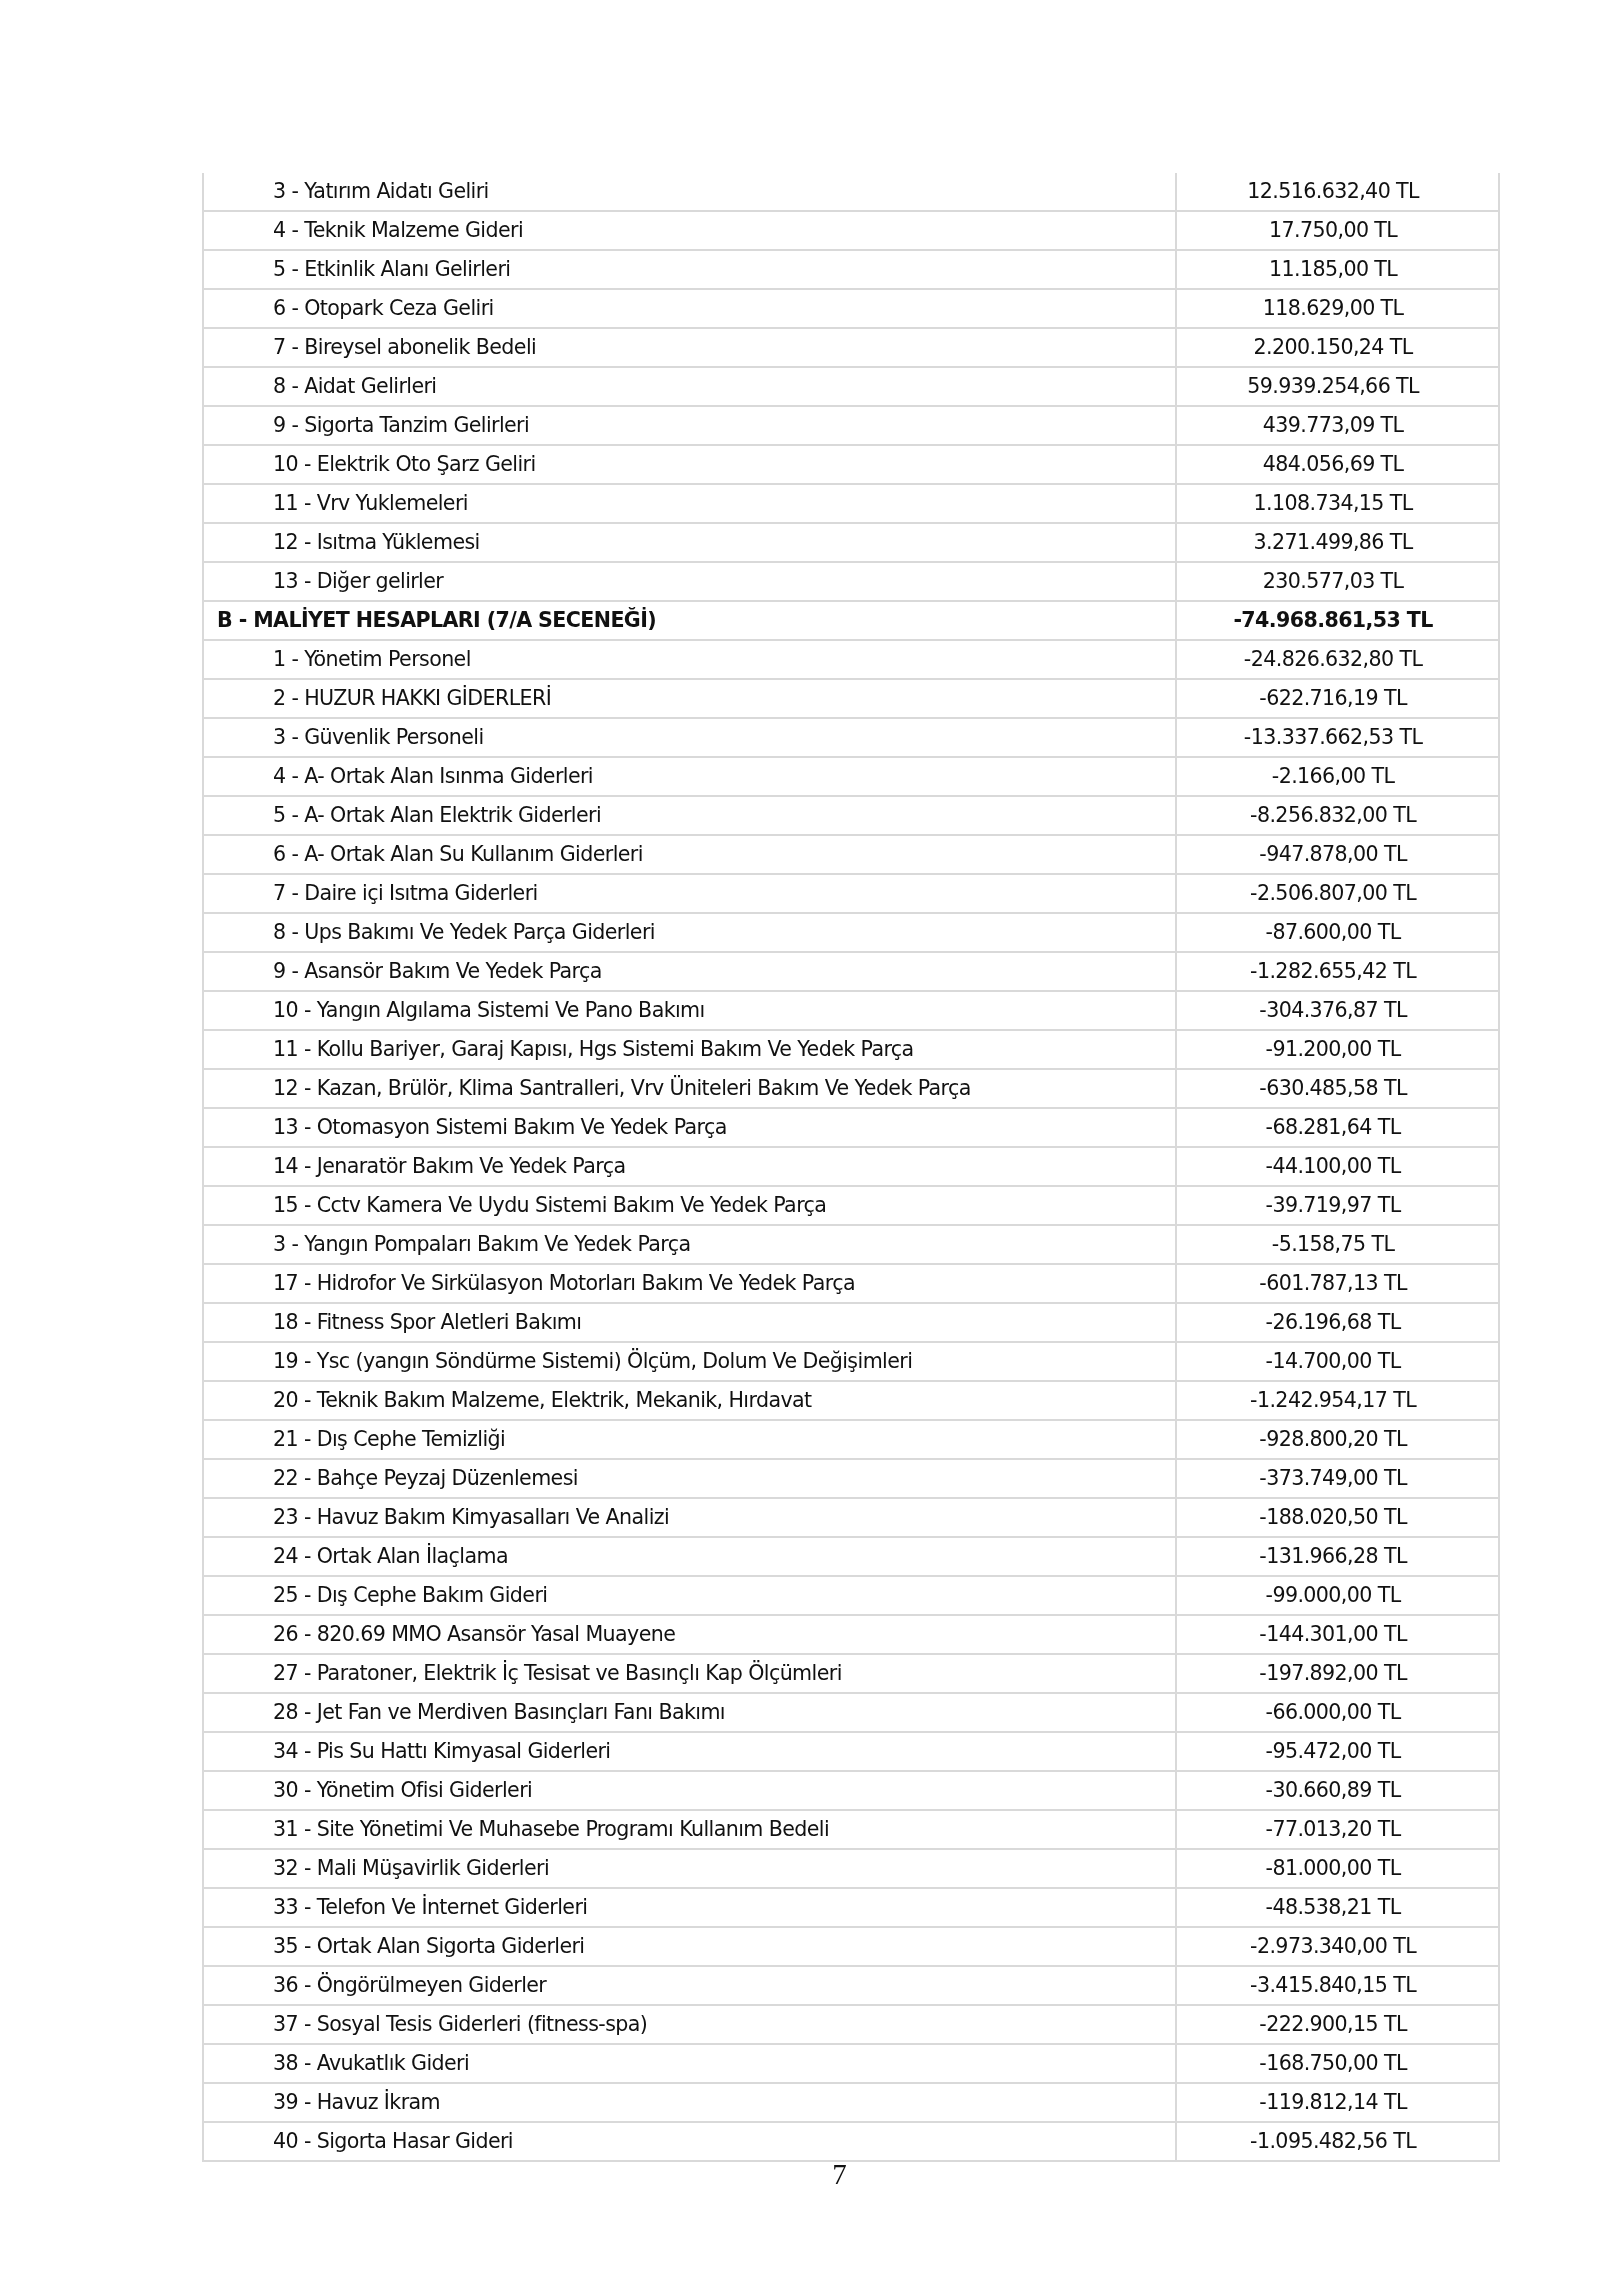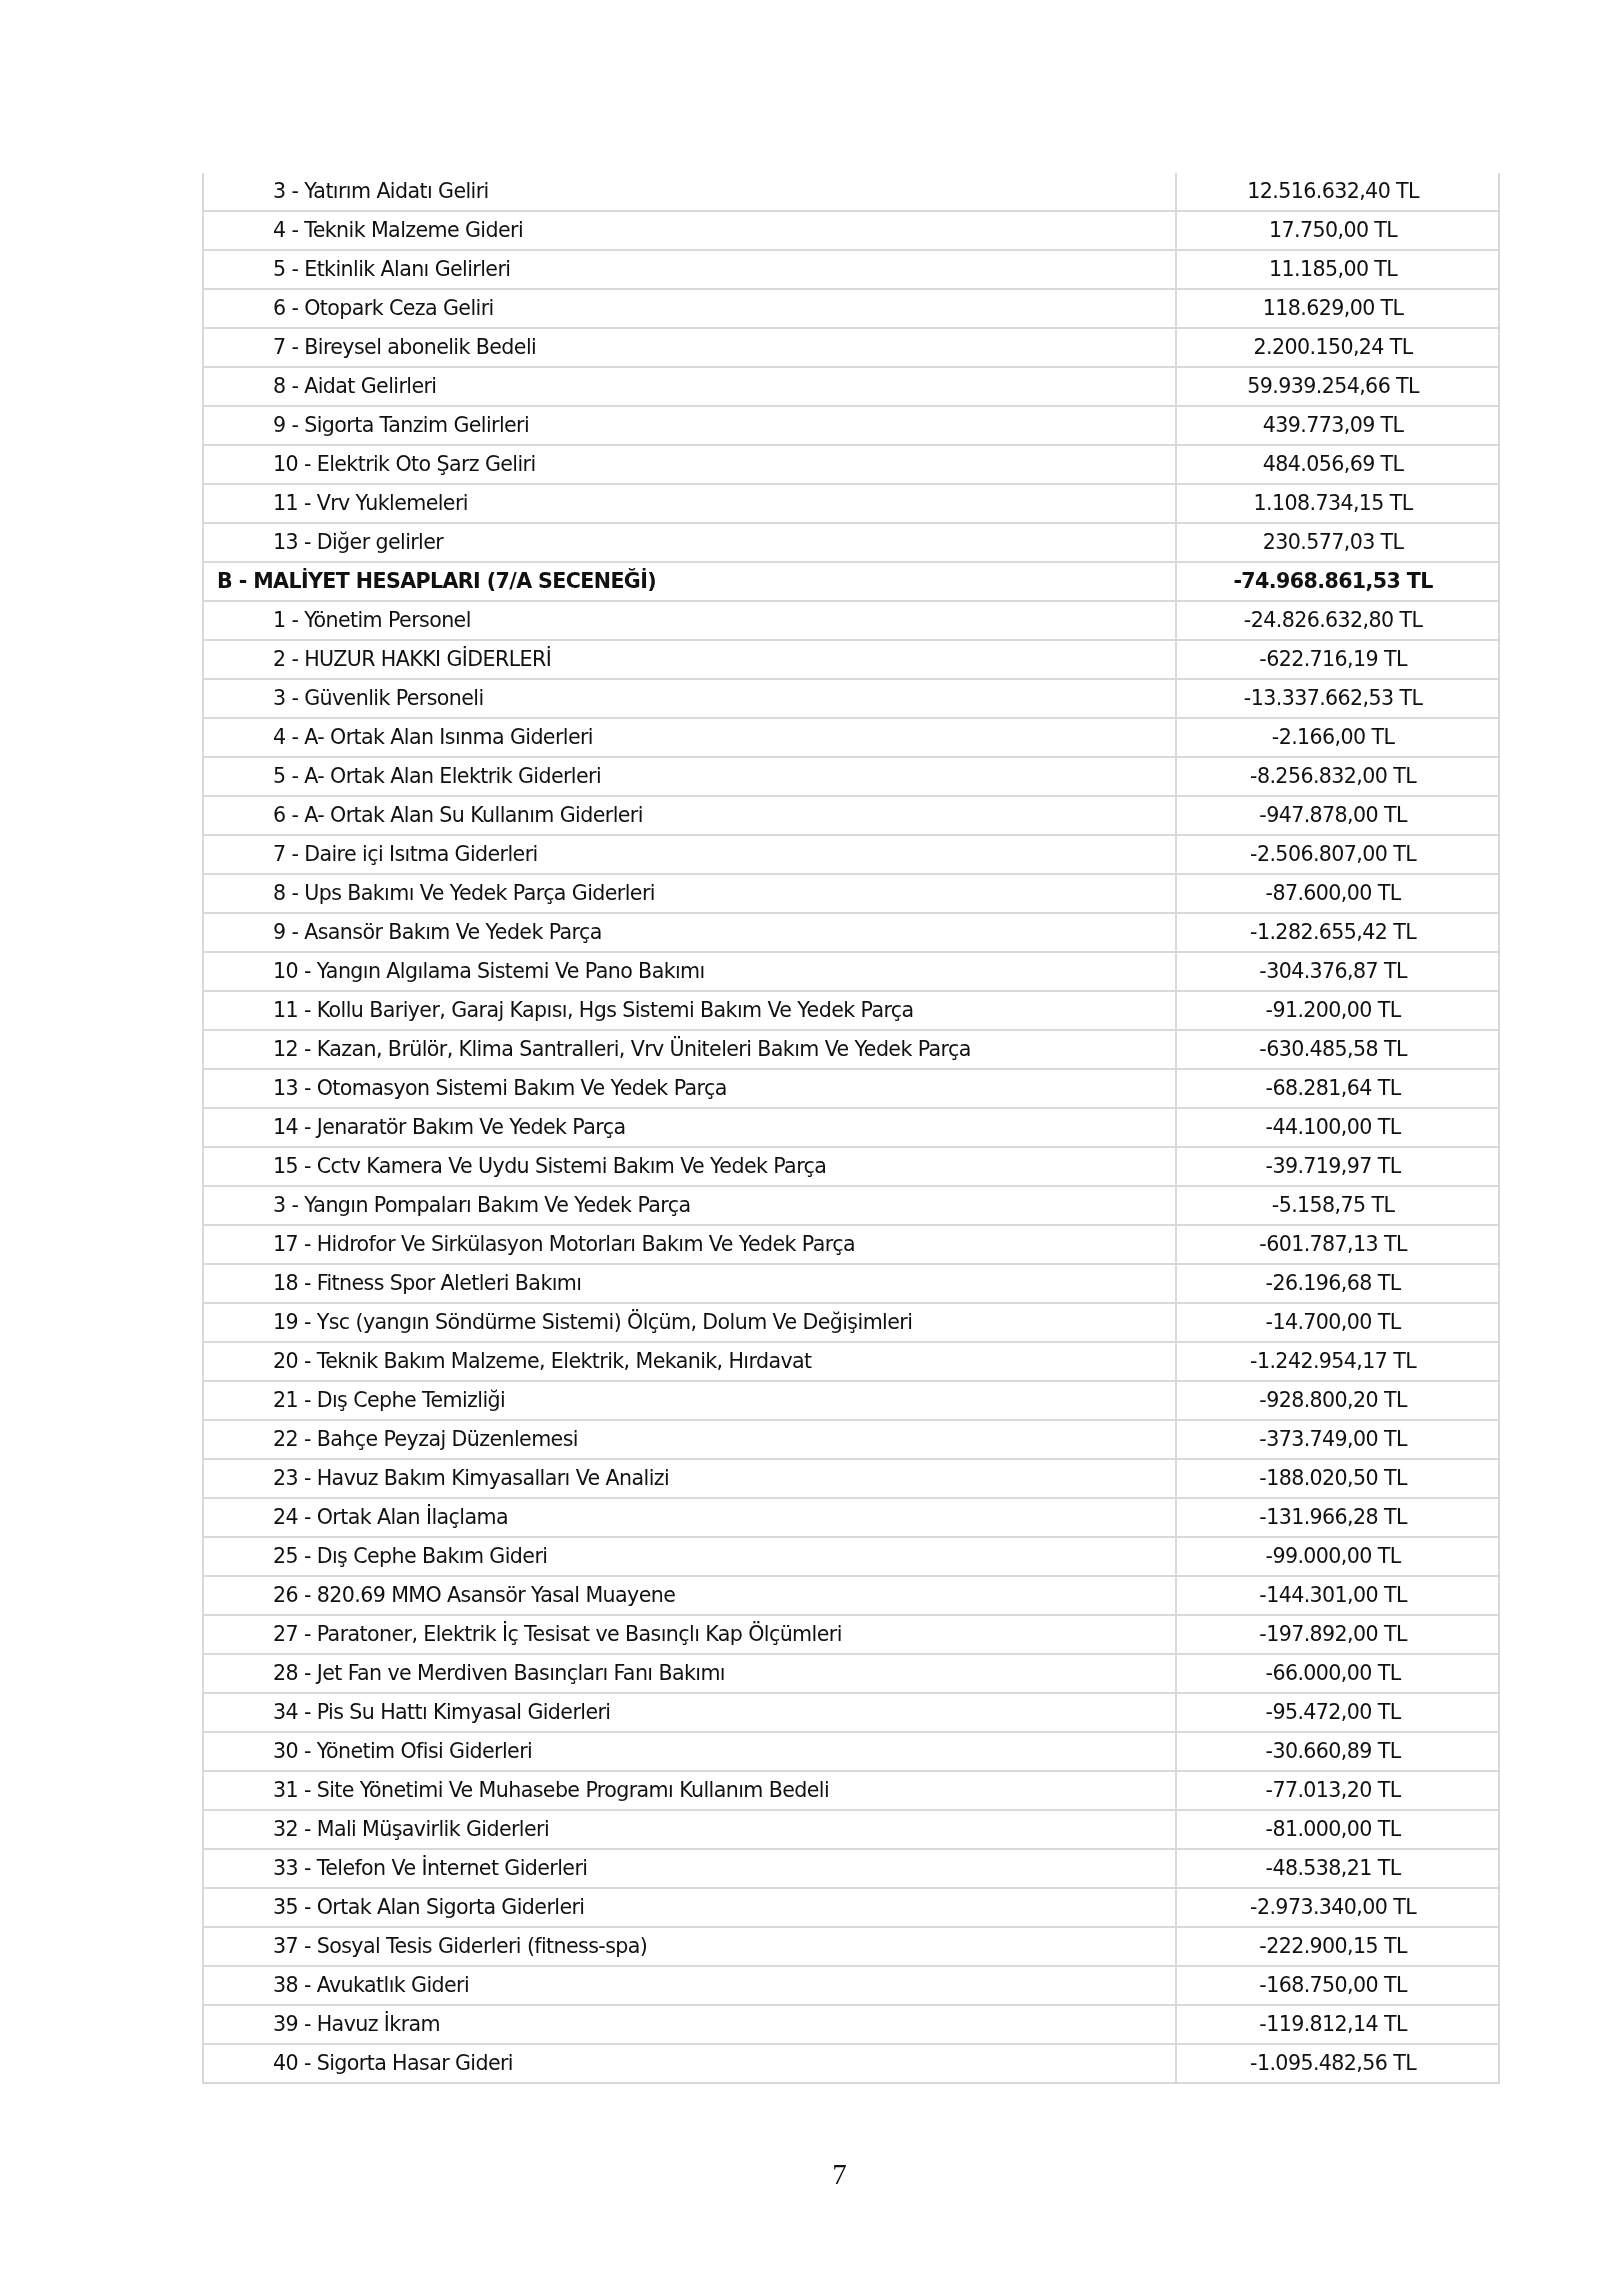--- a/index.html
+++ b/index.html
@@ -86,20 +86,24 @@
         </tr>
       <tr>
           <td class="label">10 - Elektrik Oto Şarz Geliri</td>
           <td class="amount">484.056,69 TL</td>
         </tr>
       <tr>
           <td class="label">11 - Vrv Yuklemeleri</td>
           <td class="amount">1.108.734,15 TL</td>
         </tr>
       <tr>
+          <td class="label">12 - Isıtma Yüklemesi</td>
+          <td class="amount">3.271.499,86 TL</td>
+        </tr>
+      <tr>
           <td class="label">13 - Diğer gelirler</td>
           <td class="amount">230.577,03 TL</td>
         </tr>
 
       <tr class="section">
           <td class="label">B - MALİYET HESAPLARI (7/A SECENEĞİ)</td>
           <td class="amount">-74.968.861,53 TL</td>
         </tr>
 
       <tr>
@@ -232,20 +236,24 @@
         </tr>
       <tr>
           <td class="label">33 - Telefon Ve İnternet Giderleri</td>
           <td class="amount">-48.538,21 TL</td>
         </tr>
       <tr>
           <td class="label">35 - Ortak Alan Sigorta Giderleri</td>
           <td class="amount">-2.973.340,00 TL</td>
         </tr>
       <tr>
+          <td class="label">36 - Öngörülmeyen Giderler</td>
+          <td class="amount">-3.415.840,15 TL</td>
+        </tr>
+      <tr>
           <td class="label">37 - Sosyal Tesis Giderleri (fitness-spa)</td>
           <td class="amount">-222.900,15 TL</td>
         </tr>
       <tr>
           <td class="label">38 - Avukatlık Gideri</td>
           <td class="amount">-168.750,00 TL</td>
         </tr>
       <tr>
           <td class="label">39 - Havuz İkram</td>
           <td class="amount">-119.812,14 TL</td>

